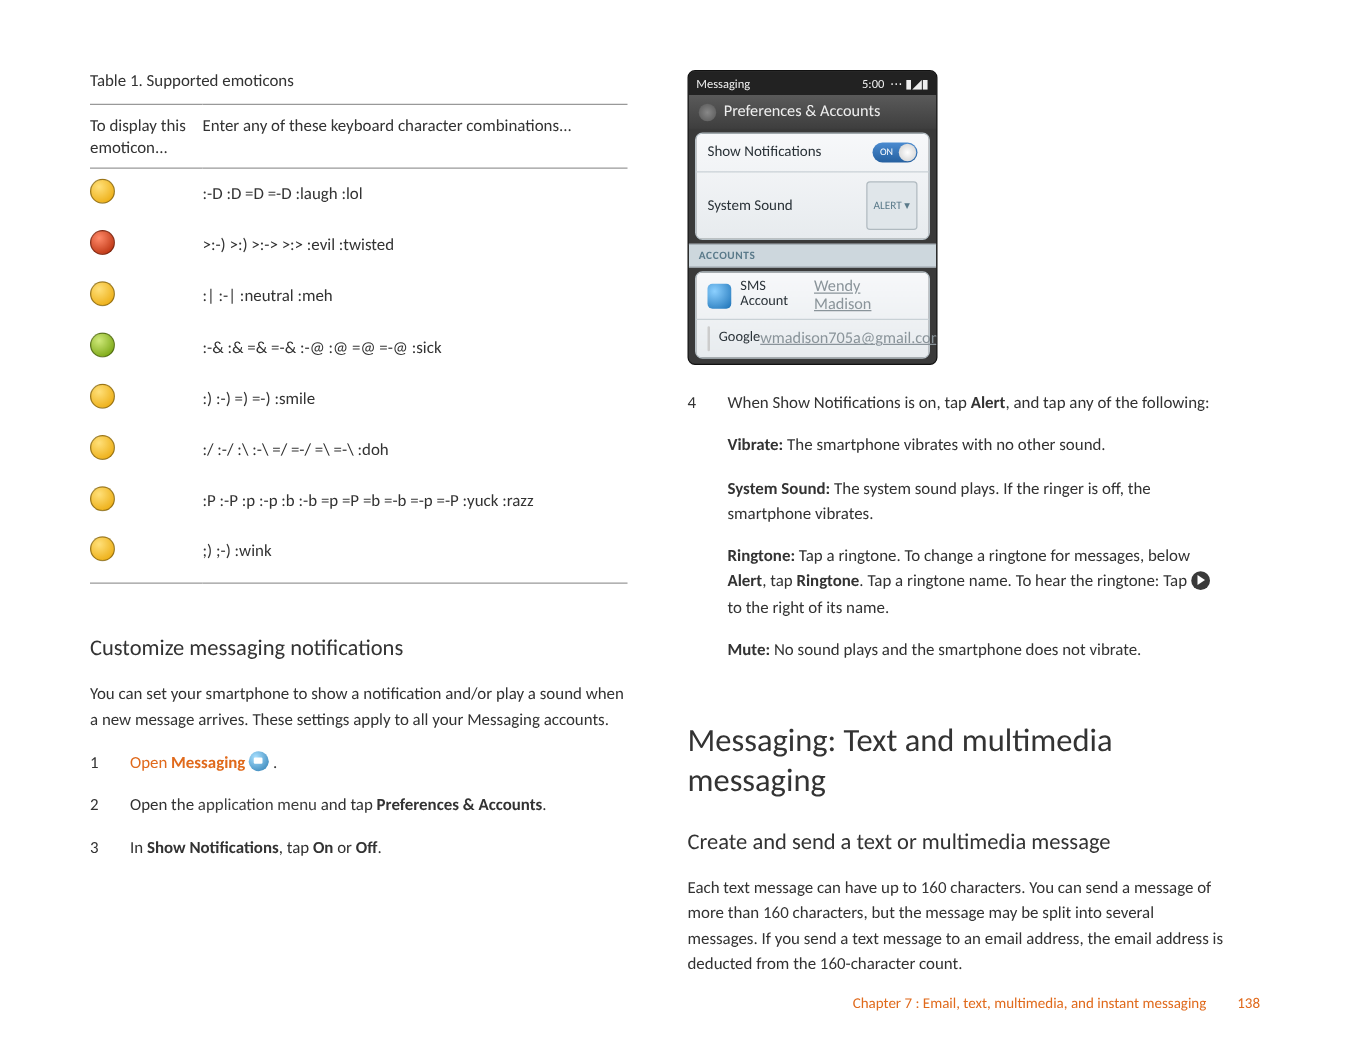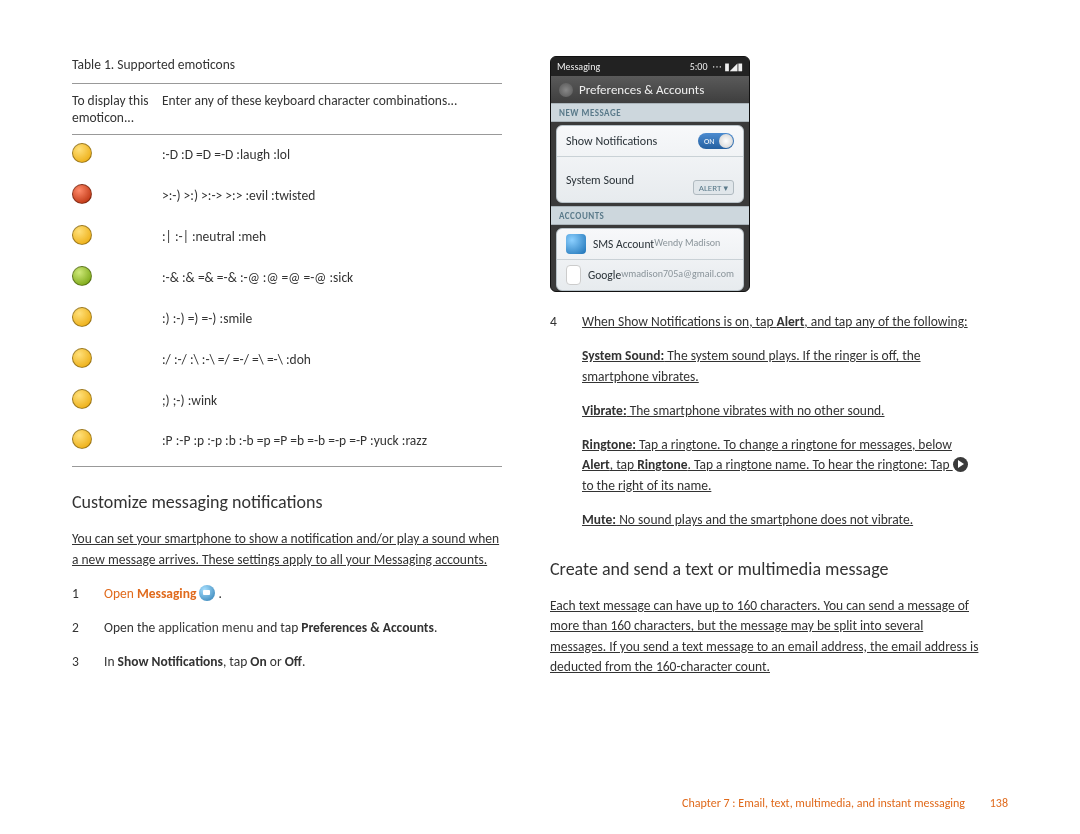--- a/index.html
+++ b/index.html
@@ -41,22 +41,22 @@
   table.emot tbody tr:last-child td { border-bottom: 1px solid #999; padding-bottom: 10px;}
   .ei {
     width: 20px; height: 20px; border-radius: 50%;
     display: inline-block; margin-top: 2px;
     border: 1px solid rgba(0,0,0,.35);
   }
   .ei-y { background: radial-gradient(circle at 35% 30%, #ffe07a, #e9a400); }
   .ei-r { background: radial-gradient(circle at 35% 30%, #ff8a6a, #b02300); }
   .ei-g { background: radial-gradient(circle at 35% 30%, #cfe97a, #6a9a00); }
 
-  h2.sec { font-size: 18px; font-weight: 300; margin: 24px 0 16px; }
-  p.body { line-height: 1.5; margin-bottom: 14px; text-decoration: underline; }
+  h2.sec { font-size: 18px; font-weight: 300; margin: 40px 0 16px; }
+  p.body { line-height: 1.5; margin-bottom: 14px; }
   ol.steps { list-style: none; }
   ol.steps li { display: flex; gap: 22px; margin-bottom: 14px; line-height: 1.5; }
   .num { width: 10px; flex-shrink: 0; }
   .orange { color: #e06a1c; }
   a.link { color: #404040; text-decoration: none; }
   .msg-icon {
     width: 16px; height: 16px; display: inline-block; vertical-align: -3px;
     border-radius: 50%;
     background: radial-gradient(circle at 35% 30%, #a8e0ff, #2a7ab0);
     position: relative;
@@ -88,28 +88,28 @@
   .ph-hdr {
     font-size: 9px; letter-spacing: .5px; color:#5a7a8a;
     background:#cdd7dd; padding:3px 8px; font-weight:bold;
     border-top:1px solid #aab4ba; border-bottom:1px solid #aab4ba;
   }
   .ph-card { background: linear-gradient(#f7f8fa,#e7ebee); margin:3px 5px; border-radius:6px; border:1px solid #b8c2c8;}
   .ph-row { display:flex; justify-content:space-between; align-items:center; padding:7px 9px; font-size:12px; color:#2a3238;}
   .ph-sep { border-top:1px solid #c9d1d6; }
   .toggle { width:36px;height:16px;border-radius:8px;background:linear-gradient(#4b8bd0,#2560a0);position:relative;font-size:8px;color:#fff;line-height:16px;padding-left:6px;}
   .toggle::after{content:"";position:absolute;right:1px;top:1px;width:14px;height:14px;border-radius:50%;background:radial-gradient(#fff,#ccc);}
-  .alert-b{font-size:9px;color:#5a7a8a;background:#e0e6ea;border:1px solid #b0bac0;border-radius:3px;padding:1px 5px;margin-top:16px;}
+  .alert-b{font-size:9px;color:#5a7a8a;background:#e0e6ea;border:1px solid #b0bac0;border-radius:3px;padding:13px 5px;}
   .acct-row{display:flex;align-items:center;gap:7px;padding:5px 9px;}
   .acct-i{width:20px;height:20px;border-radius:4px;}
   .acct-sms{background:radial-gradient(circle at 30% 30%,#8cd0ff,#1a70b5);}
   .acct-g{background:#fff;border:1px solid #ccc;position:relative;}
   .acct-t{display:flex;flex-direction:row;line-height:1.05;}
   .acct-n{font-size:11.5px;color:#2a3238;}
-  .acct-s{font-size:10px;color:#8a949a;}
+  .acct-s{font-size:13px;color:#8a949a;text-decoration:underline;}
   .ph-add{background:rgba(30,40,50,.75);color:#dfe8ee;text-align:center;padding:5px;font-size:11px;margin:4px 5px 0;border-radius:6px 6px 0 0;}
 
   h1.big { font-size: 26px; font-weight: 300; margin: 32px 0 22px; }
   .footer {
     position: absolute; bottom: 24px; right: 72px;
     font-size: 12px; color: #e06a1c;
   }
   .footer .pn { margin-left: 22px; }
   .bold { font-weight: 600; }
 </style>
@@ -147,25 +147,25 @@
           <tr>
             <td><span class="ei ei-y"></span></td>
             <td>:)    :-)    =)    =-)    :smile</td>
           </tr>
           <tr>
             <td><span class="ei ei-y"></span></td>
             <td>:/    :-/    :\    :-\    =/    =-/    =\    =-\    :doh</td>
           </tr>
           <tr>
             <td><span class="ei ei-y"></span></td>
+            <td>:P    :-P    :p    :-p    :b    :-b    =p    =P    =b    =-b    =-p    =-P    :yuck    :razz</td>
+          </tr>
+          <tr>
+            <td><span class="ei ei-y"></span></td>
             <td>;)    ;-)    :wink</td>
-          </tr>
-          <tr>
-            <td><span class="ei ei-y"></span></td>
-            <td>:P    :-P    :p    :-p    :b    :-b    =p    =P    =b    =-b    =-p    =-P    :yuck    :razz</td>
           </tr>
         </tbody>
     </table>
 
     <h2 class="sec">Customize messaging notifications</h2>
     <p class="body">You can set your smartphone to show a notification and/or play a sound when a new message arrives. These settings apply to all your Messaging accounts.</p>
 
     <ol class="steps">
       <li>
         <span class="num">1</span>
@@ -190,21 +190,20 @@
 
     <div class="phone">
       <div class="ph-status">
         <span>Messaging</span>
         <span><span>5:00</span>&nbsp;&nbsp;⋯ ▮◢▮</span>
       </div>
       <div class="ph-prefs">
         <span class="gear-i"></span>
         <span>Preferences &amp; Accounts</span>
       </div>
-      <div class="ph-hdr">NEW MESSAGE</div>
       <div class="ph-card">
         <div class="ph-row">
           <span>Show Notifications</span>
           <span class="toggle">ON</span>
         </div>
         <div class="ph-row ph-sep">
           <span>System Sound</span>
           <span class="alert-b"><span>ALERT</span> ▾</span>
         </div>
       </div>
@@ -226,28 +225,29 @@
         </div>
       </div>
       <div class="ph-add">Add IM Account</div>
     </div>
 
     <ol class="steps">
       <li>
         <span class="num">4</span>
         <div>
           <p class="body" style="margin-bottom:14px"><span>When Show Notifications is on, tap </span><span class="bold">Alert</span><span>, and tap any of the following:</span></p>
+          <p class="body"><span class="bold">Vibrate:</span><span> The smartphone vibrates with no other sound.</span></p>
           <p class="body"><span class="bold">System Sound:</span><span> The system sound plays. If the ringer is off, the smartphone vibrates.</span></p>
-          <p class="body"><span class="bold">Vibrate:</span><span> The smartphone vibrates with no other sound.</span></p>
           <p class="body"><span class="bold">Ringtone:</span><span> Tap a ringtone. To change a ringtone for messages, below </span><span class="bold">Alert</span><span>, tap </span><span class="bold">Ringtone</span><span>. Tap a ringtone name. To hear the ringtone: Tap </span><span class="play-icon"></span><span> to the right of its name.</span></p>
           <p class="body"><span class="bold">Mute:</span><span> No sound plays and the smartphone does not vibrate.</span></p>
         </div>
       </li>
     </ol>
 
+    <h1 class="big">Messaging: Text and multimedia messaging</h1>
     <h2 class="sec" style="margin-top:0">Create and send a text or multimedia message</h2>
     <p class="body">Each text message can have up to 160 characters. You can send a message of more than 160 characters, but the message may be split into several messages. If you send a text message to an email address, the email address is deducted from the 160-character count.</p>
   </div>
 </div>
 
 <div class="footer">
   <span>Chapter 7 : Email, text, multimedia, and instant messaging</span>
   <span class="pn">138</span>
 </div>
 

